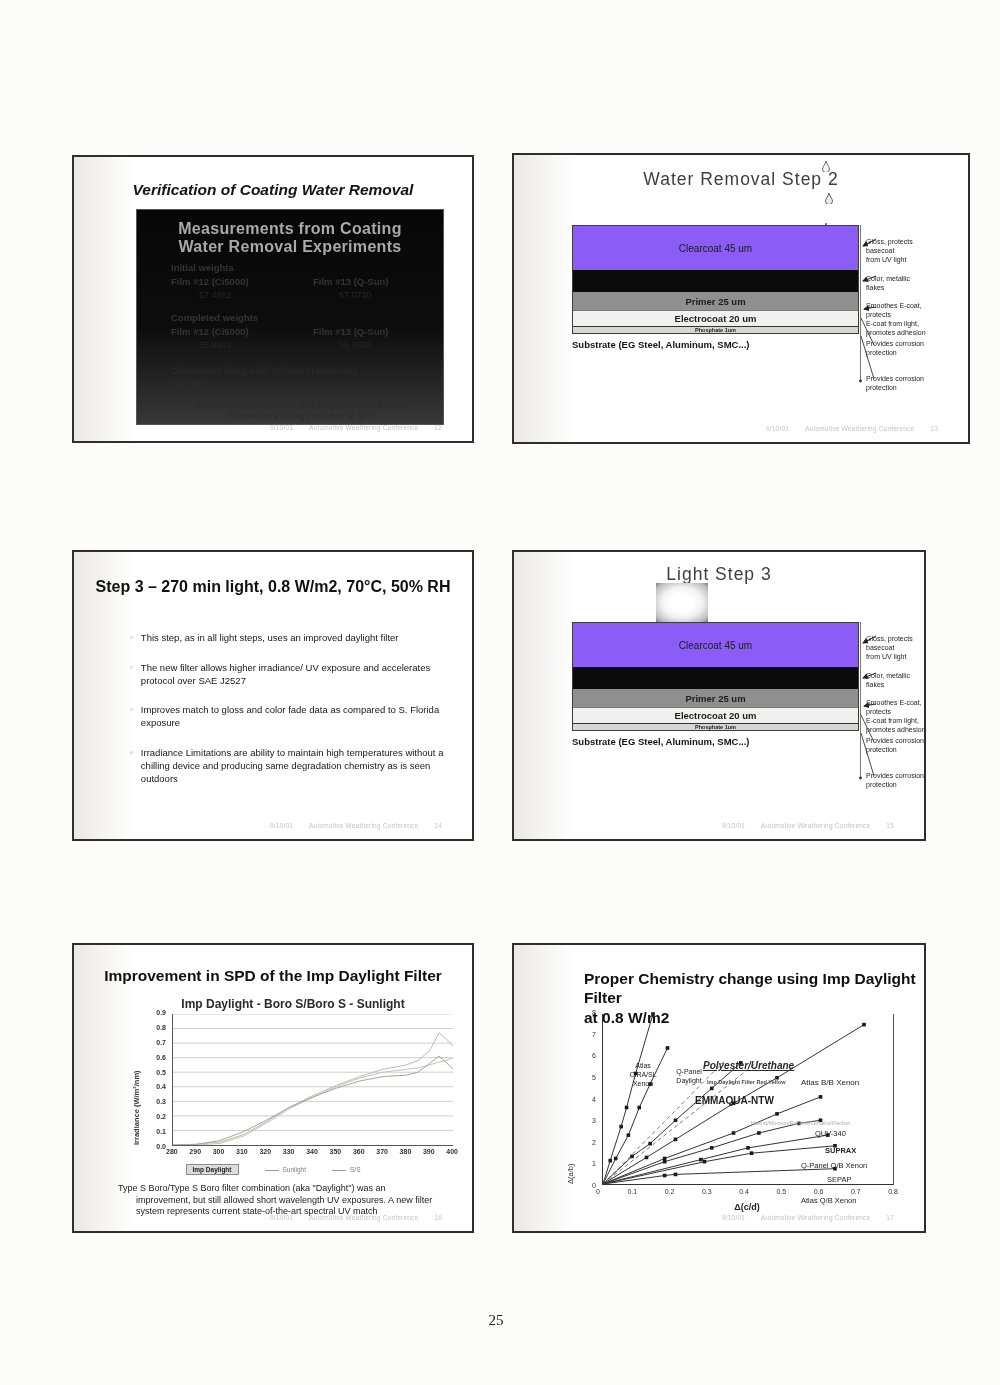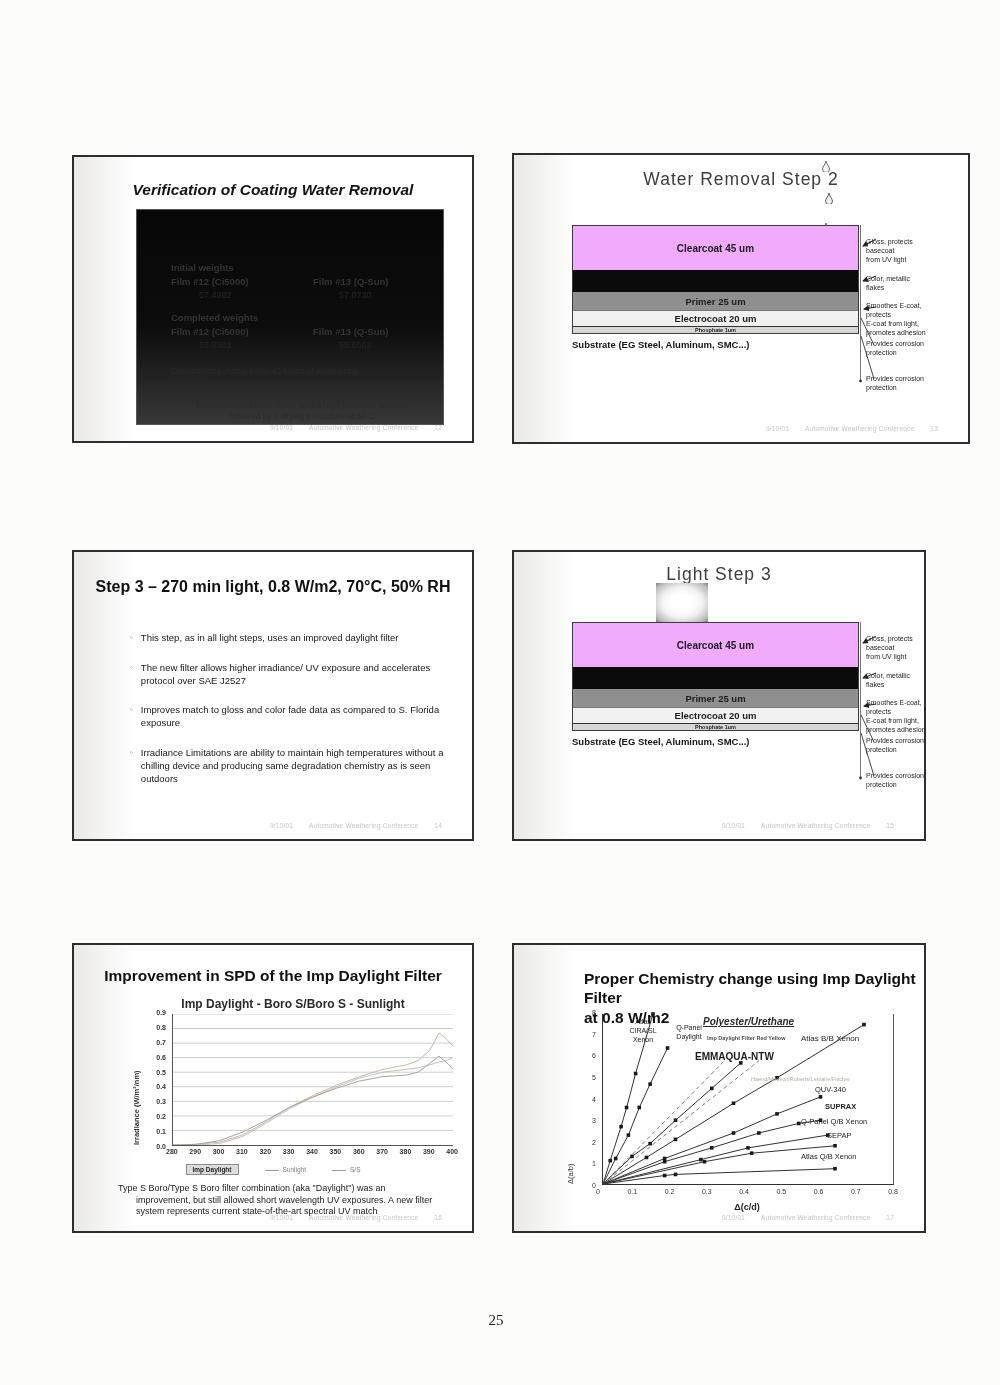--- a/index.html
+++ b/index.html
@@ -25,21 +25,21 @@
   .db-item{position:absolute;color:#343434;font-weight:bold;font-size:9.5px;}
   .db-val{position:absolute;color:#262626;font-size:9px;}
   .db-note{position:absolute;color:#2b2b2b;font-size:8.5px;line-height:1.25;}
   
   .rtitle{position:absolute;left:0;right:0;text-align:center;font-size:17.5px;font-weight:400;
        color:#3d3d3d;letter-spacing:1px;}
   #s2 .rtitle{top:14px;} #s4 .rtitle{top:12px;}
   .drop{position:absolute;width:8px;height:11px;}
   .stack{position:absolute;left:58px;top:70px;width:287px;border:1px solid #3c3c3c;box-sizing:border-box;}
   .layer{position:relative;width:100%;display:flex;align-items:center;justify-content:center;box-sizing:border-box;}
-  .clearcoat{height:44px;background:#f0abfc;font-size:10px;font-weight:bold;color:#1c1c1c;}
+  .clearcoat{height:44px;background:#8b5cf6;font-size:10px;font-weight:normal;color:#1c1c1c;}
   .basecoat{height:22px;background:#0b0b0b;}
   .primer{height:18px;background:#8f8f8f;font-size:9.5px;font-weight:bold;color:#1d1d1d;}
   .electrocoat{height:16px;background:#f0f0ef;font-size:9.5px;font-weight:bold;color:#1d1d1d;border-top:1px solid #777;}
   .phosphate{height:7px;background:#d6d6d4;font-size:5.5px;font-weight:bold;color:#222;border-top:1px solid #333;}
   .substrate{position:absolute;left:58px;top:184px;font-size:9.5px;font-weight:bold;color:#151515;}
   .ann{position:absolute;left:352px;width:62px;font-size:7px;line-height:1.3;color:#1e1e1e;white-space:pre-line;}
   .a1{top:82px;} .a2{top:119px;} .a3{top:146px;} .a4{top:184px;} .a5{top:219px;}
   .arrows{position:absolute;left:0;top:0;width:414px;height:291px;pointer-events:none;}
   .lamp{position:absolute;left:142px;top:31px;width:52px;height:39px;
        background:radial-gradient(ellipse at center,#ffffff 30%,#f2f2f2 55%,#bdbdbd 85%,#7e7e7e 100%);}
@@ -72,21 +72,21 @@
   .c2-ylabel{position:absolute;left:52px;top:69px;height:170px;display:flex;align-items:center;
        writing-mode:vertical-rl;transform:rotate(180deg);font-size:7.5px;color:#333;}
   .c2-yticks{position:absolute;left:68px;top:64px;width:14px;height:180px;display:flex;flex-direction:column;
        justify-content:space-between;align-items:flex-end;font-size:7px;color:#333;}
   .c2-plot{position:absolute;left:88px;top:69px;width:290px;height:170px;
        border-left:1px solid #333;border-bottom:1px solid #333;border-right:1px solid #555;}
   .c2-plot svg{display:block;width:100%;height:100%;overflow:visible;}
   .c2-xticks{position:absolute;left:82px;top:243px;width:302px;display:flex;justify-content:space-between;
        font-size:7px;color:#333;}
   .c2-xlabel{position:absolute;left:88px;top:257px;width:290px;text-align:center;font-size:9px;font-weight:bold;color:#222;}
-  .ann2{position:absolute;font-size:7px;color:#1c1c1c;white-space:pre-line;}
+  .ann2{position:absolute;font-size:7px;color:#1c1c1c;white-space:pre-line;margin-top:44px;}
   .p0{left:14px;top:4px;width:52px;text-align:center;line-height:1.25;}
   .p1{left:64px;top:10px;width:44px;text-align:center;line-height:1.25;}
   .p2{left:100px;top:2px;font-style:italic;text-decoration:underline;font-weight:bold;font-size:10px;color:#2a2a2a;}
   .p3{left:104px;top:21px;font-size:5.5px;font-weight:bold;color:#4a4a4a;}
   .p4{left:92px;top:37px;font-weight:bold;font-size:10px;}
   .p5{left:198px;top:20px;font-size:8px;}
   .p6{left:148px;top:62px;font-size:5.5px;color:#b3aca2;}
   .p7{left:212px;top:71px;font-size:7.5px;}
   .p8{left:222px;top:88px;font-size:7.5px;font-weight:bold;}
   .p9{left:198px;top:103px;font-size:7.5px;}
@@ -94,20 +94,22 @@
   .p11{left:198px;top:138px;font-size:7.5px;}
   .page-num{position:absolute;top:1312px;left:0;right:8px;text-align:center;
        font-family:"Liberation Serif",serif;font-size:15px;color:#222;}
 </style>
 </head>
 <body>
 
 <div class="slide" id="s1">
   <div class="s1-title">Verification of Coating Water Removal</div>
   <div class="darkbox">
+    <div class="db-head">Measurements from Coating
+Water Removal Experiments</div>
     <div class="db-item" style="left:34px;top:52px;">Initial weights</div>
     <div class="db-item" style="left:34px;top:66px;">Film #12 (Ci5000)</div>
     <div class="db-item" style="left:176px;top:66px;">Film #13 (Q-Sun)</div>
     <div class="db-val" style="left:62px;top:80px;">57.4982</div>
     <div class="db-val" style="left:202px;top:80px;">57.0730</div>
     <div class="db-item" style="left:34px;top:102px;">Completed weights</div>
     <div class="db-item" style="left:34px;top:116px;">Film #12 (Ci5000)</div>
     <div class="db-item" style="left:176px;top:116px;">Film #13 (Q-Sun)</div>
     <div class="db-val" style="left:62px;top:130px;">55.8301</div>
     <div class="db-val" style="left:202px;top:130px;">55.6602</div>

